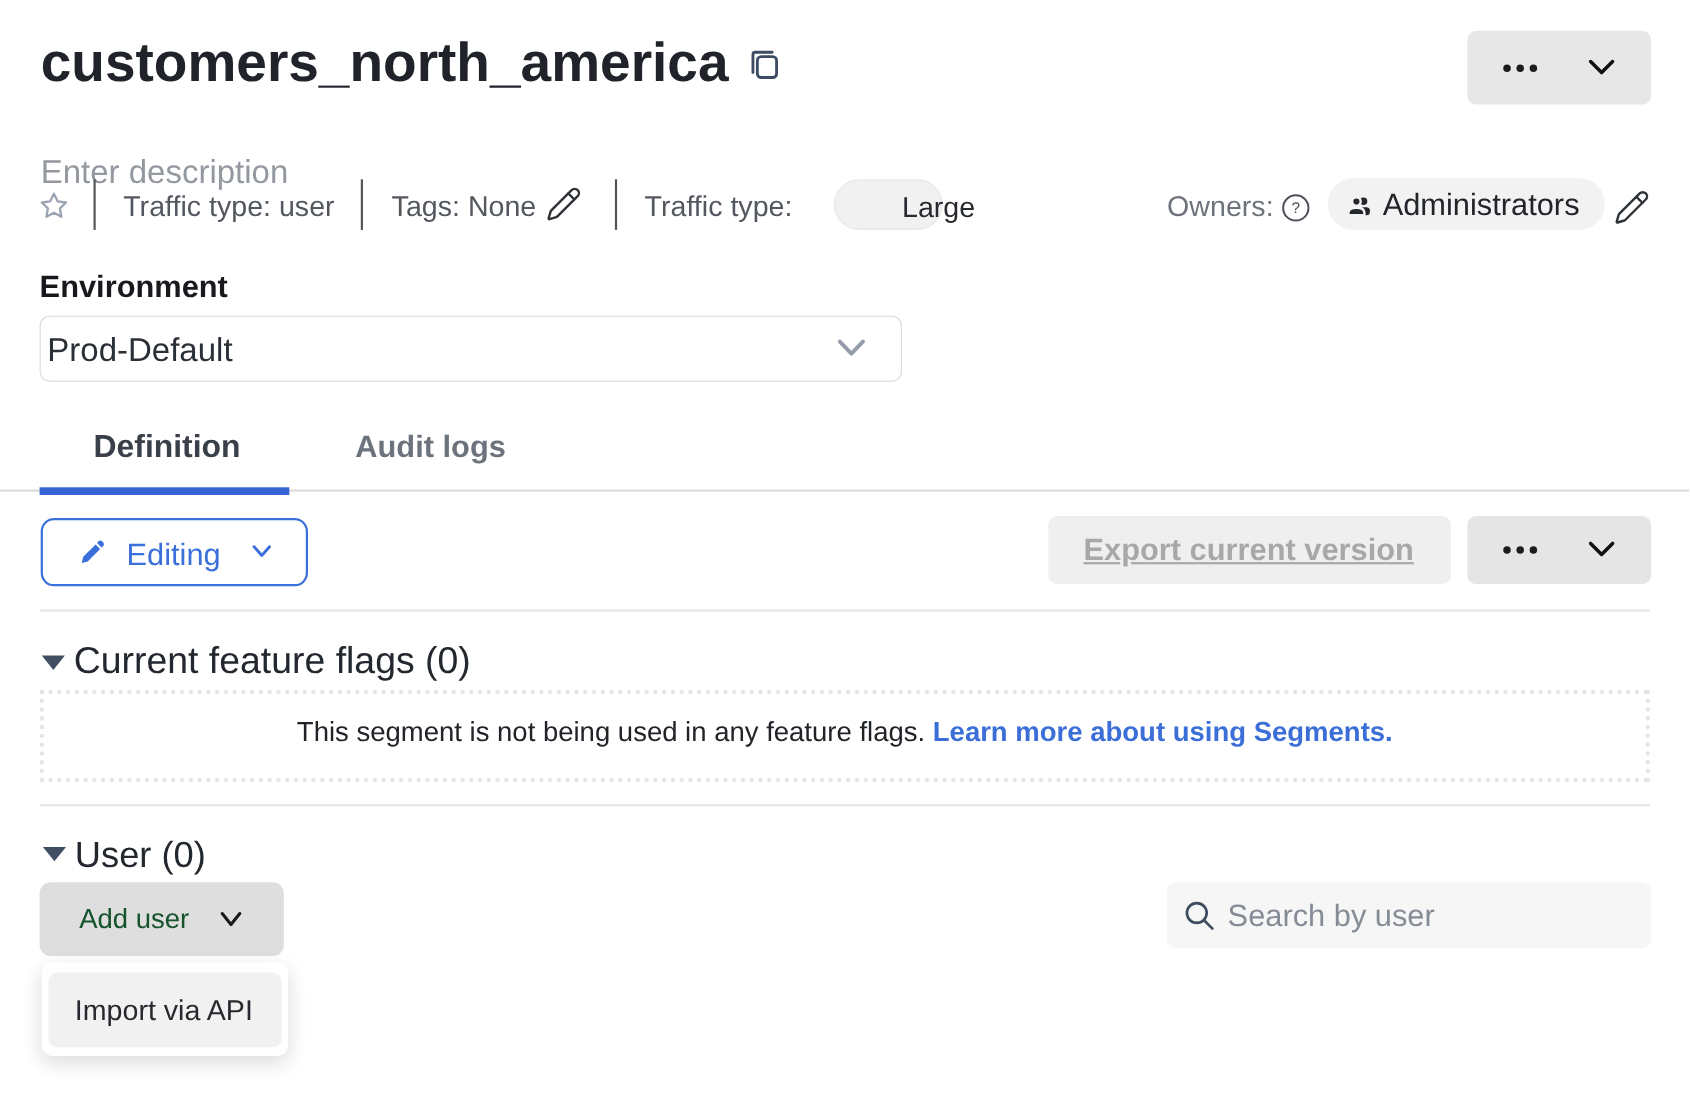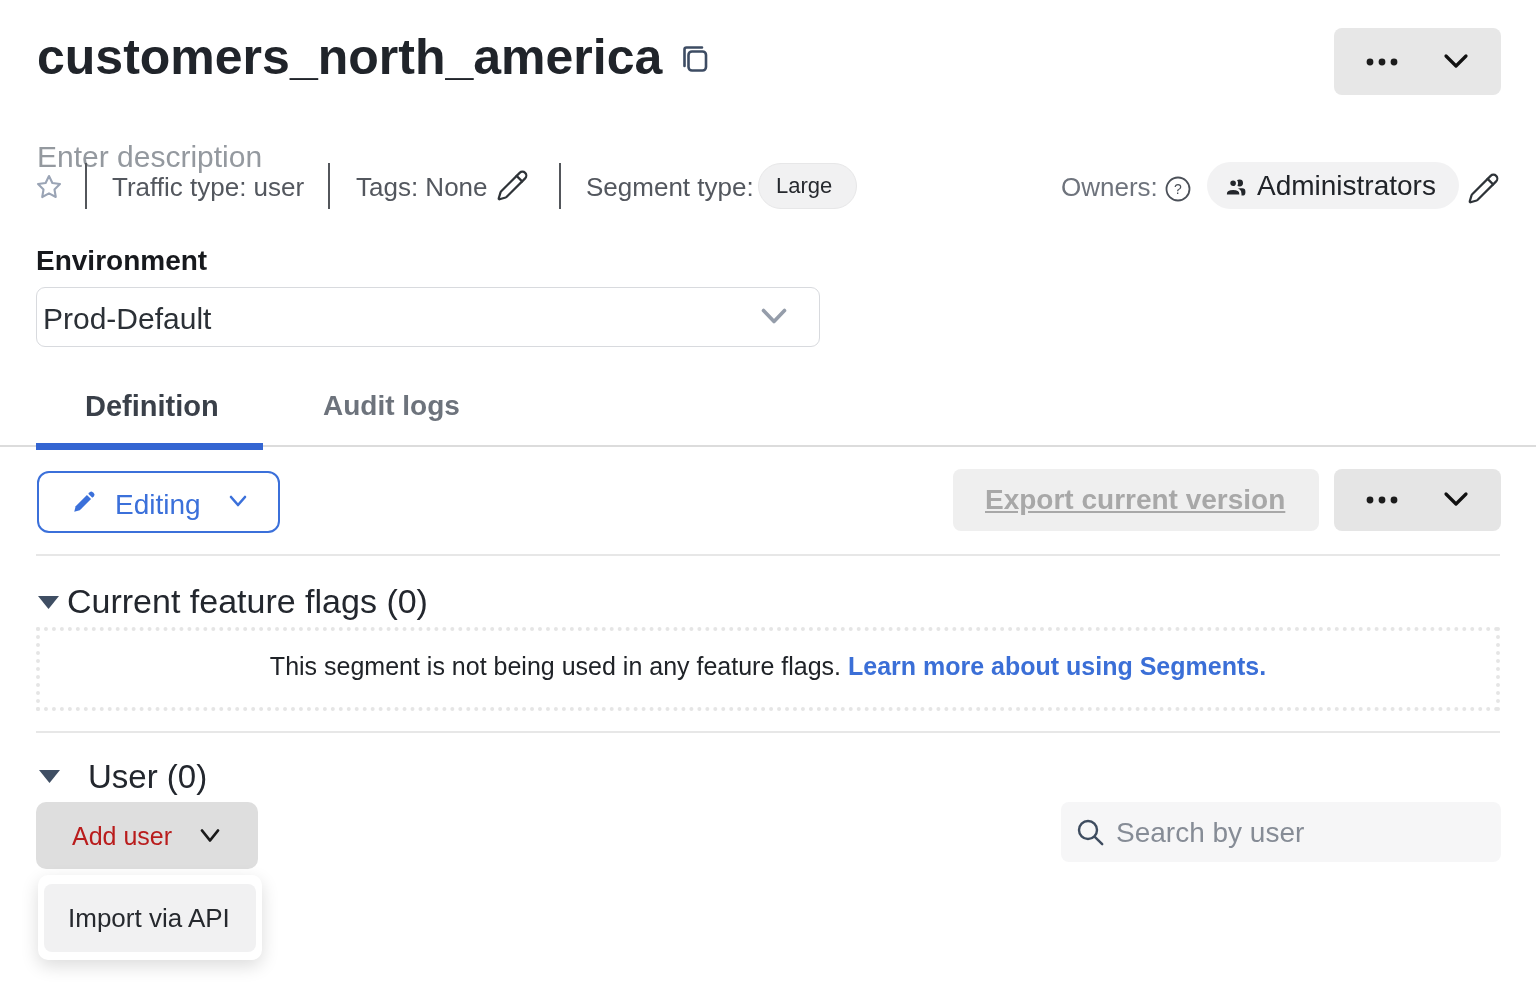--- a/index.html
+++ b/index.html
@@ -33,23 +33,23 @@
   </svg>
   <div class="abs" style="left:85px; top:163px; width:2px; height:46px; background:#53565b;"></div>
   <div class="abs" style="left:112px; top:172px; font-size:26px; color:#53575e;">Traffic type: user</div>
   <div class="abs" style="left:328px; top:163px; width:2px; height:46px; background:#53565b;"></div>
   <div class="abs" style="left:356px; top:172px; font-size:26px; color:#53575e;">Tags: None</div>
   <svg class="abs" style="left:496px; top:169px;" width="33" height="33" viewBox="0 0 24 24" fill="none" stroke="#2e3338" stroke-width="1.6" stroke-linecap="round" stroke-linejoin="round">
     <path d="M21.2 6.8a2 2 0 0 0-4-4L3.8 16.2a2 2 0 0 0-.5.8l-1.3 4.4a.5.5 0 0 0 .6.6l4.4-1.3a2 2 0 0 0 .8-.5z"></path>
     <path d="m15 5 4 4"></path>
   </svg>
   <div class="abs" style="left:559px; top:163px; width:2px; height:46px; background:#53565b;"></div>
-  <div class="abs" style="left:586px; top:172px; font-size:26px; color:#53575e;">Segment type:</div>
+  <div class="abs" style="left:586px; top:172px; font-size:26px; color:#53575e;">Traffic type:</div>
   <div class="abs" style="left:758px; top:163px; width:99px; height:46px; background:#f1f1f2; border:1px solid #e7e7e8; border-radius:23px;"></div>
-  <div class="abs" style="left:776px; top:173px; font-size:22px; color:#26292e;">Large</div>
+  <div class="abs" style="left:820px; top:173px; font-size:26px; color:#26292e;">Large</div>
 
   <div class="abs" style="left:1061px; top:172px; font-size:26px; color:#6e737c;">Owners:</div>
   <svg class="abs" style="left:1165px; top:176px;" width="26" height="26" viewBox="0 0 26 26">
     <circle cx="13" cy="13" r="11.5" fill="none" stroke="#4b5058" stroke-width="1.8"></circle>
     <text x="13" y="17.5" font-size="14" fill="#4b5058" text-anchor="middle" font-family="Liberation Sans">?</text>
   </svg>
   <div class="abs" style="left:1207px; top:162px; width:252px; height:47px; background:#f2f2f3; border-radius:24px;"></div>
   <svg class="abs" style="left:1224px; top:177px;" width="24" height="20" viewBox="0 0 24 20">
     <circle cx="15.6" cy="6" r="3.4" fill="#23262b"></circle>
     <rect x="12.8" y="11.3" width="8.6" height="7.3" rx="3.2" fill="#23262b"></rect>
@@ -102,24 +102,24 @@
   <div class="abs" style="left:67px; top:582px; font-size:34px; color:#23272e;">Current feature flags (0)</div>
 
   <div class="abs" style="left:36px; top:627px; width:1464px; height:84px; border:4px dotted #e5e5e5;"></div>
   <div class="abs" style="left:0; top:652px; width:1536px; text-align:center; font-size:25px; color:#202328;">This segment is not being used in any feature flags. <span style="font-weight:bold; color:#3b6fd7;">Learn more about using Segments.</span></div>
 
   <div class="abs" style="left:36px; top:731px; width:1464px; height:2px; background:#e7e7e7;"></div>
 
   <svg class="abs" style="left:38px; top:769px;" width="23" height="15" viewBox="0 0 23 15">
     <path d="M1 1 L22 1 L11.5 14 Z" fill="#3f4e63"></path>
   </svg>
-  <div class="abs" style="left:68px; top:758px; font-size:33px; color:#23272e;margin-left:20px;">User (0)</div>
+  <div class="abs" style="left:68px; top:758px; font-size:33px; color:#23272e;">User (0)</div>
 
   <div class="abs" style="left:36px; top:802px; width:222px; height:67px; background:#dedede; border-radius:10px;"></div>
-  <div class="abs" style="left:72px; top:822px; font-size:25px; color:#b91c1c;">Add user</div>
+  <div class="abs" style="left:72px; top:822px; font-size:25px; color:#14532d;">Add user</div>
   <svg class="abs" style="left:200px; top:828px;" width="20" height="16" viewBox="0 0 20 16">
     <path d="M2 2.5 L10 12.5 L18 2.5" fill="none" stroke="#1a1a1a" stroke-width="2.8" stroke-linecap="round" stroke-linejoin="round"></path>
   </svg>
 
   <div class="abs" style="left:38px; top:875px; width:224px; height:85px; background:#fff; border-radius:10px; box-shadow:0 6px 18px rgba(0,0,0,0.14);"></div>
   <div class="abs" style="left:44px; top:884px; width:212px; height:68px; background:#f1f1f2; border-radius:8px;"></div>
   <div class="abs" style="left:68px; top:903px; font-size:26px; color:#26292e;">Import via API</div>
 
   <div class="abs" style="left:1061px; top:802px; width:440px; height:60px; background:#f6f6f7; border-radius:8px;"></div>
   <svg class="abs" style="left:1076px; top:818px;" width="30" height="30" viewBox="0 0 30 30">

